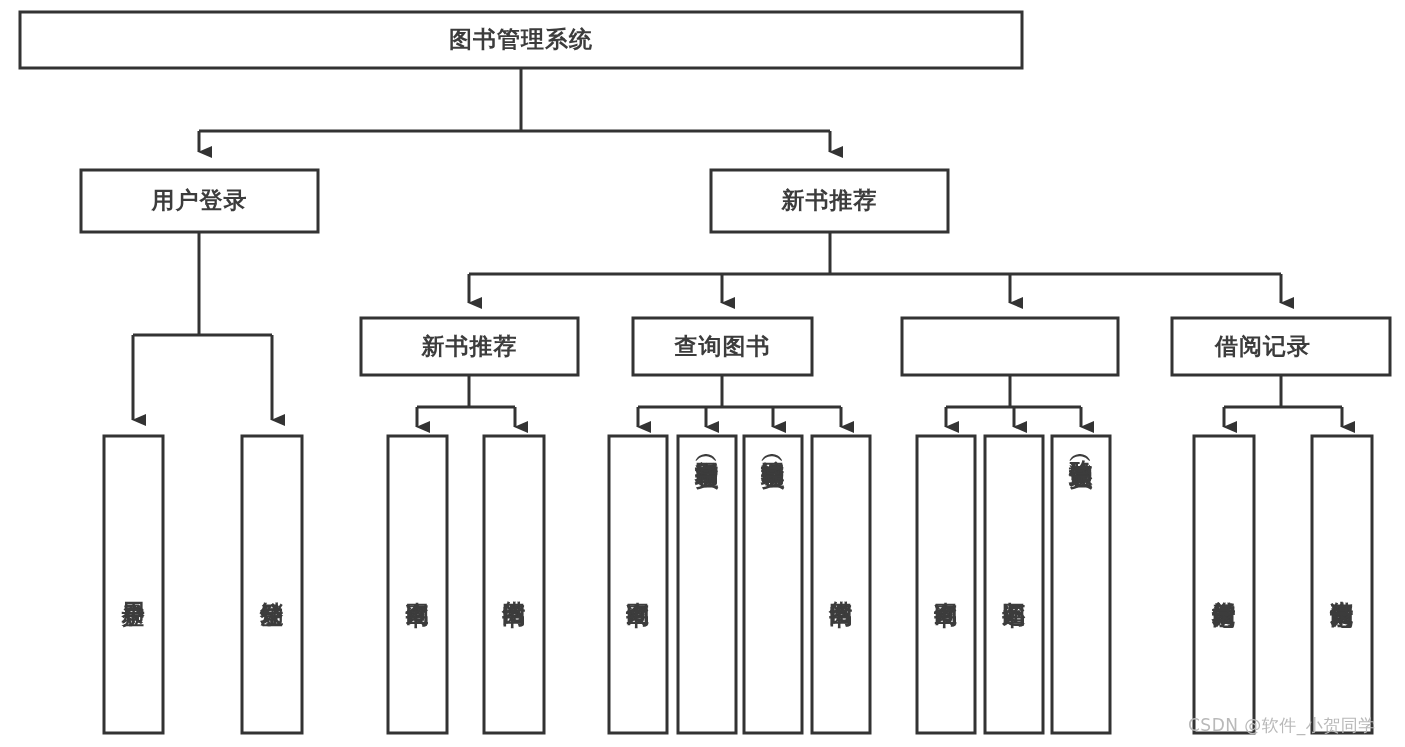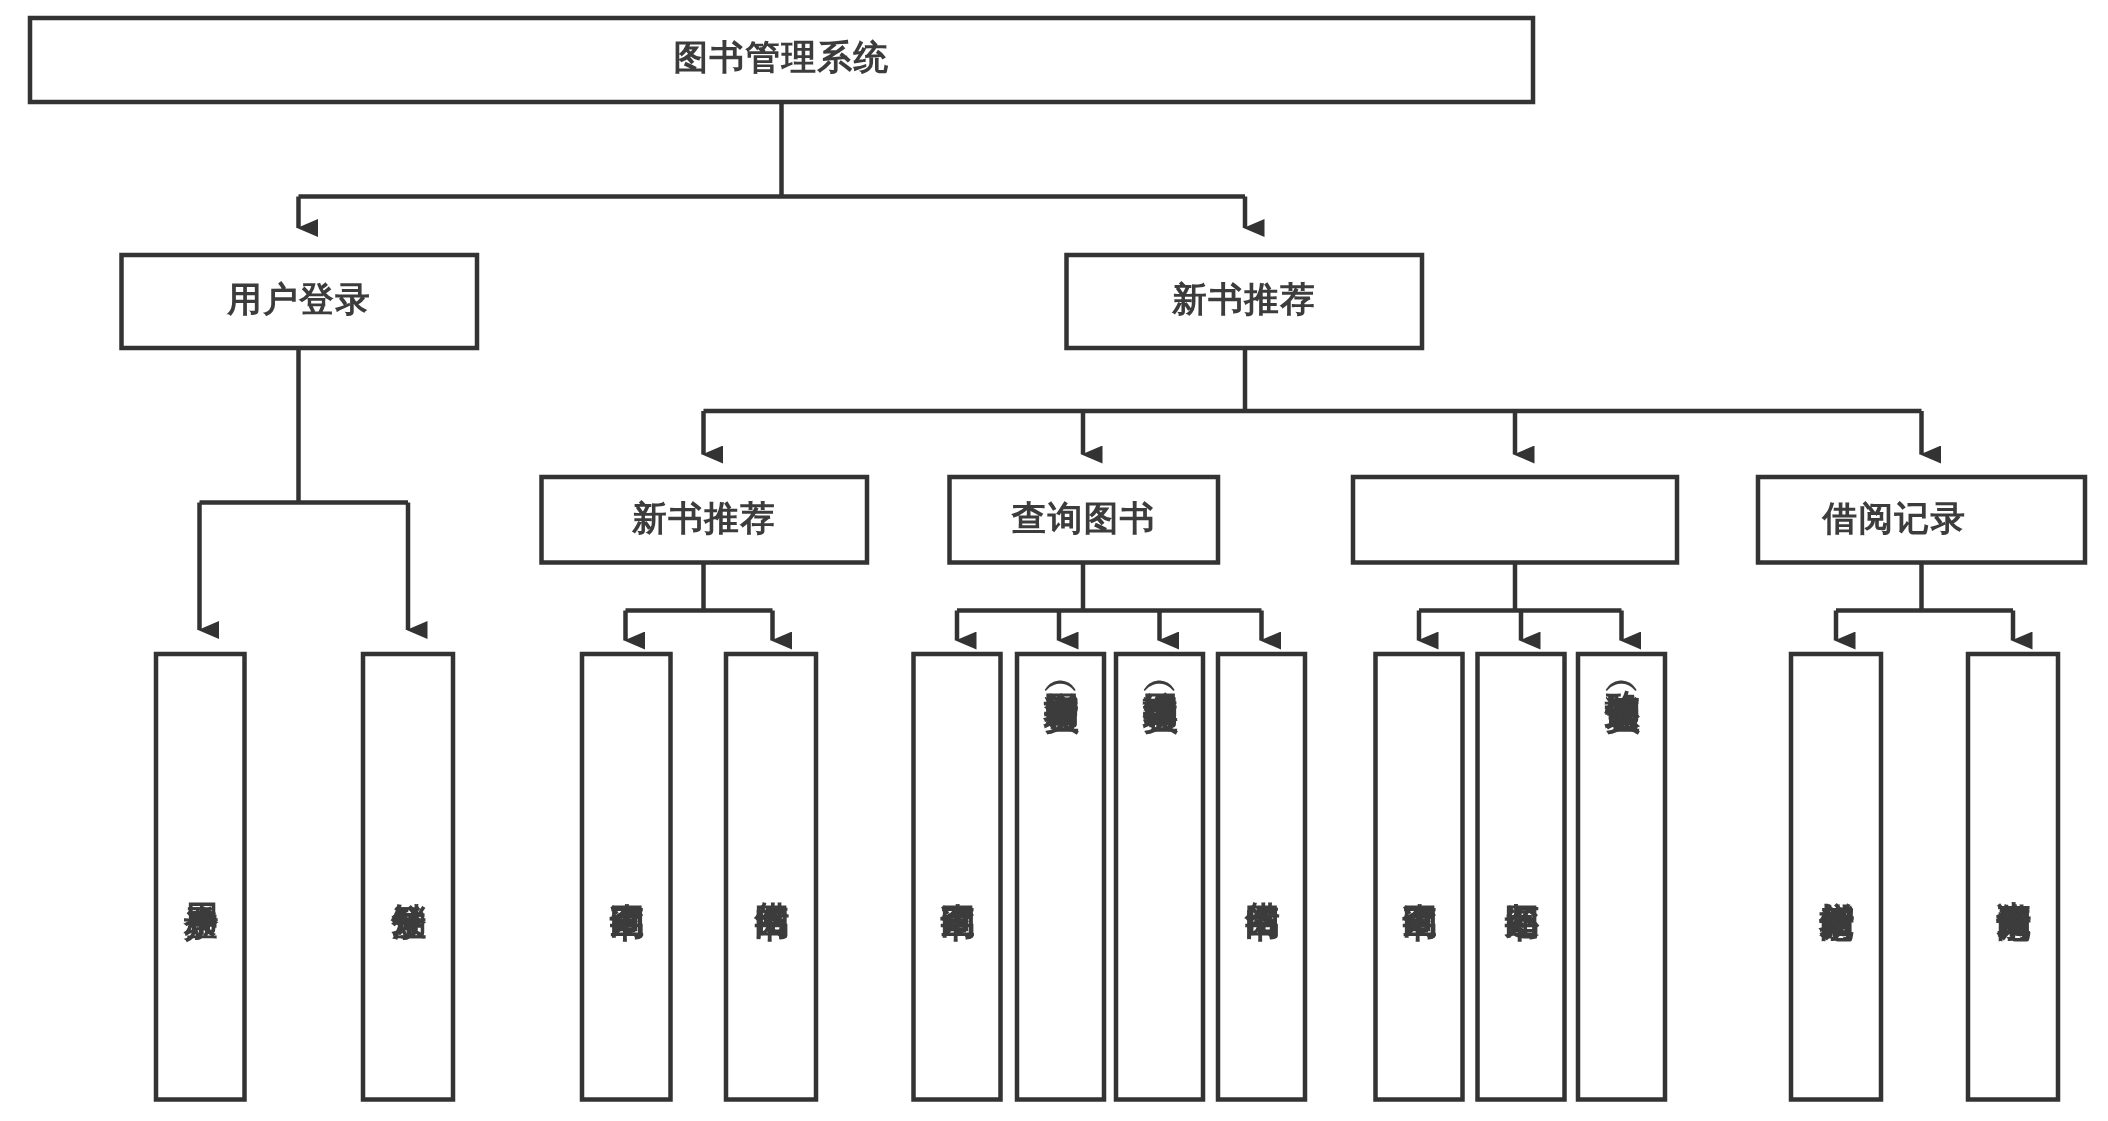--- a/index.html
+++ b/index.html
@@ -172,14 +172,15 @@
     <span class="vert">确认归还（管理员）</span>
   </div>
 
   <div class="nodelabel" style="left:1194px;top:436px;width:60px;height:297px;">
     <span class="vert">新增借阅记录</span>
   </div>
   <div class="nodelabel" style="left:1312px;top:436px;width:60px;height:297px;">
     <span class="vert">查询借阅记录</span>
   </div>
 
+  <div class="watermark">CSDN @软件_小贺同学</div>
 
 </div>
 
 </body></html>

